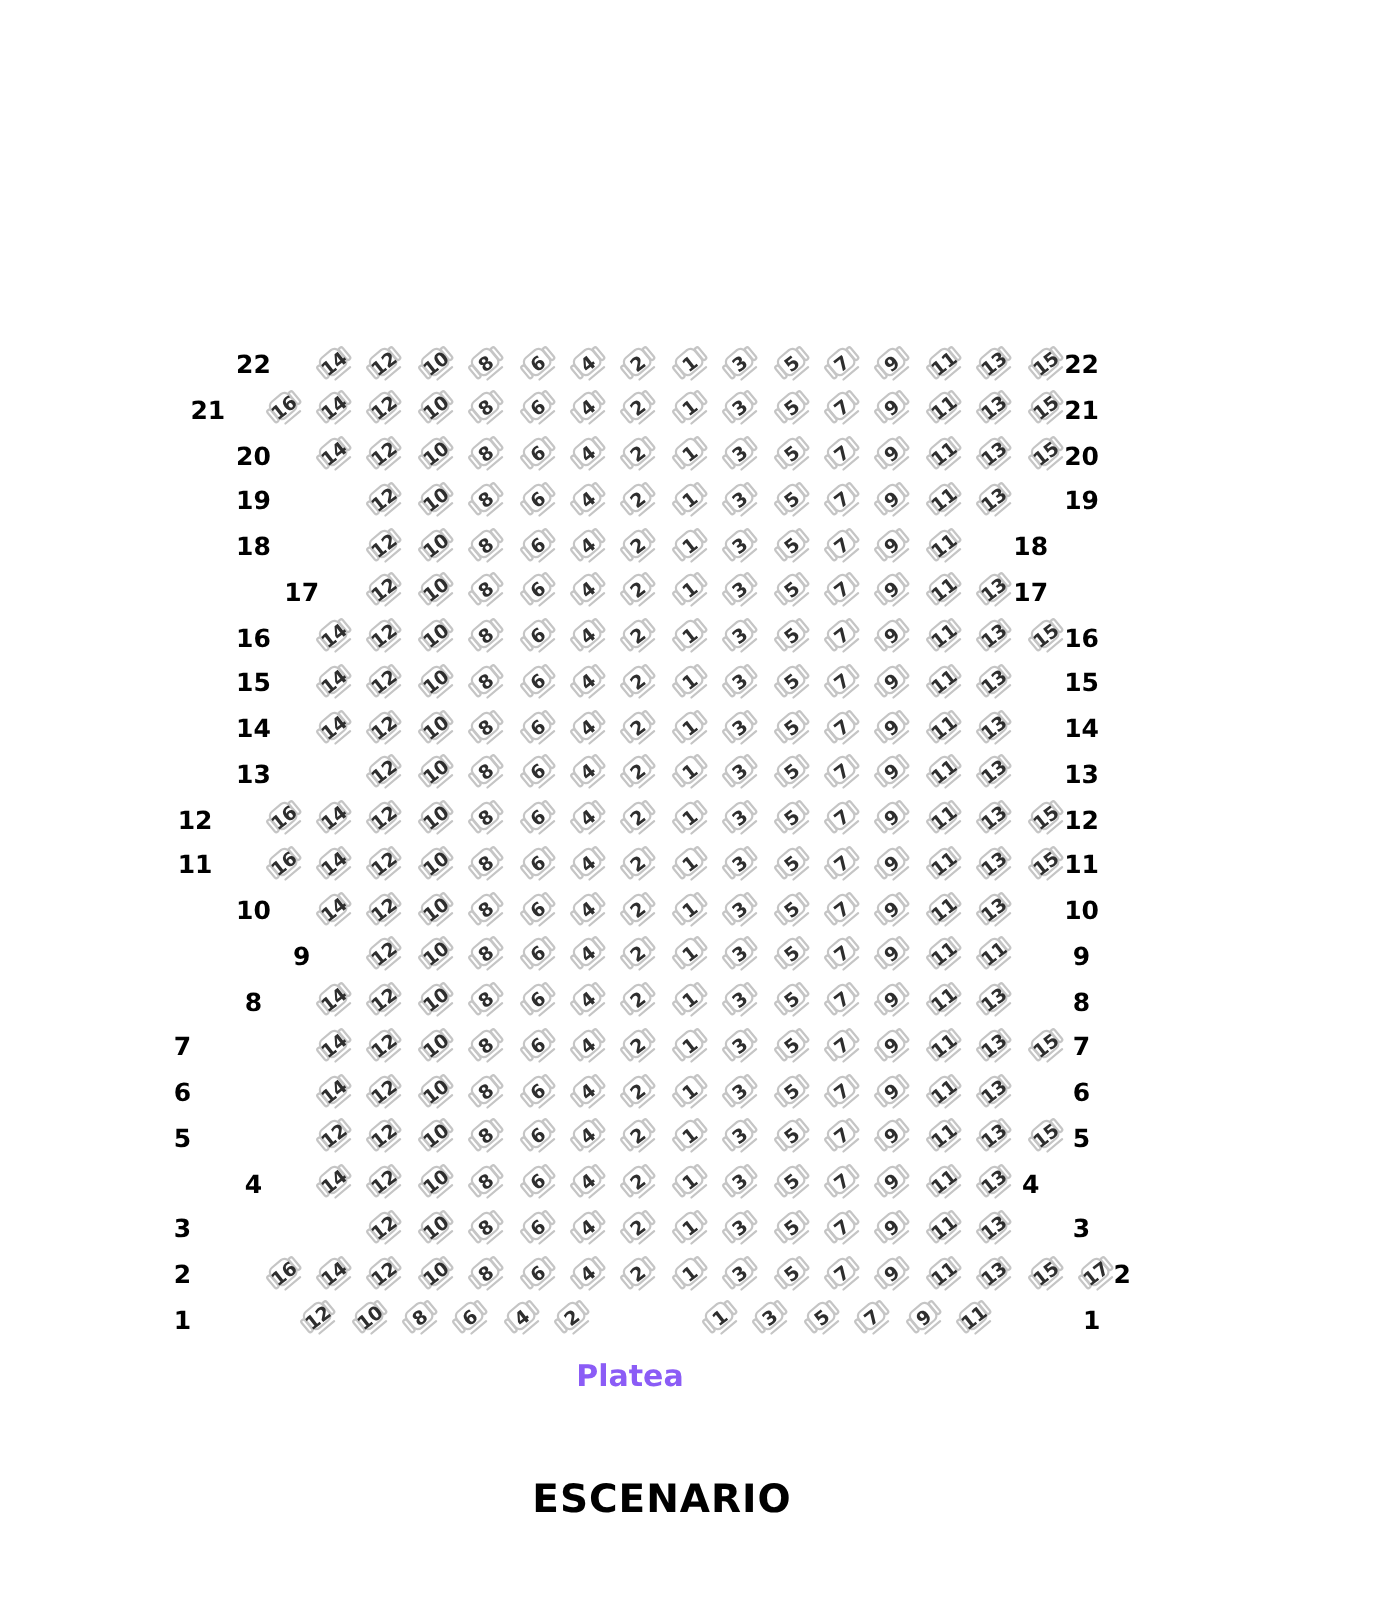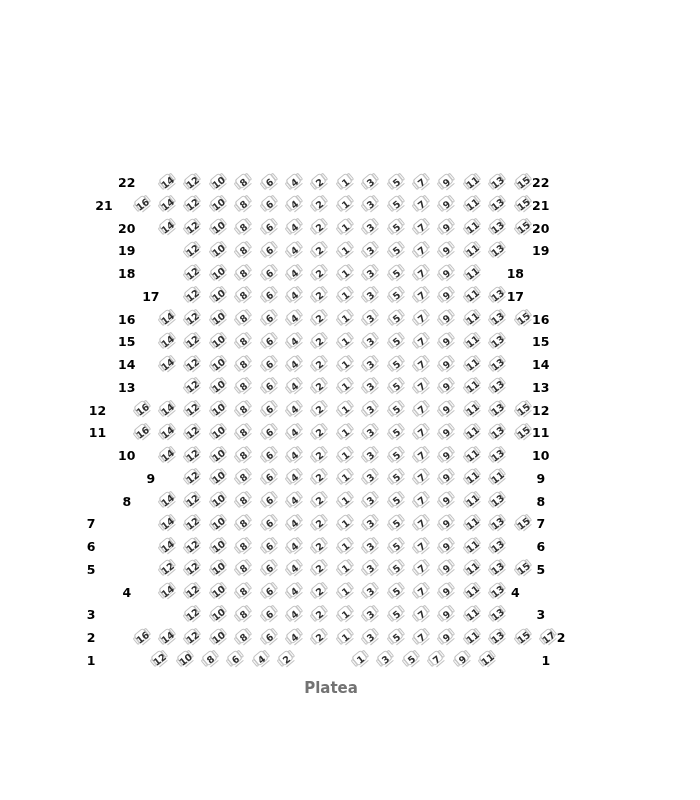--- a/index.html
+++ b/index.html
@@ -5,22 +5,22 @@
   html,body{margin:0;padding:0;background:#fff;}
   .canvas{position:relative;width:700px;height:800px;background:#fff;overflow:hidden;
           font-family:"DejaVu Sans",sans-serif;}
   .rlabel{position:absolute;transform:translate(-50%,-50%);
           font-weight:bold;font-size:12.5px;color:#000;white-space:nowrap;}
   .seat{position:absolute;width:23px;height:23px;cursor:pointer;}
   .seat svg{position:absolute;left:0;top:0;width:100%;height:100%;}
   .seat .n{position:absolute;left:0;top:0;right:0;bottom:0;display:flex;align-items:center;
            justify-content:center;transform:rotate(-38deg);font-style:normal;
            font-weight:bold;font-size:9.5px;color:#2e2e2e;}
-  .platea{position:absolute;left:331px;top:679px;transform:translateX(-50%);
-          font-weight:bold;font-size:15px;color:#737373;}
+  .platea{position:absolute;left:315px;top:679px;transform:translateX(-50%);
+          font-weight:bold;font-size:15px;color:#8b5cf6;}
   .stage{position:absolute;left:331px;top:738px;transform:translateX(-50%);
          font-weight:bold;font-size:19.5px;letter-spacing:0.5px;color:#000;}
 </style>
 </head>
 <body>
 
 <div class="canvas">
   <div>
       <div>
         <span class="rlabel" style="left: 126.76px; top: 182px;">22</span>
@@ -3548,13 +3548,14 @@
               <rect x="3.6" y="6.5" width="2.1" height="7.5" rx="1"></rect>
               <rect x="17.8" y="6.5" width="2.1" height="7.5" rx="1"></rect>
               <path d="M7 17.2 h9.6"></path>
             </g>
           </svg>
           <i class="n">11</i>
         </div>
       </div>
     </div>
   <div class="platea">Platea</div>
+  <div class="stage">ESCENARIO</div>
 </div>
 
 </body></html>

